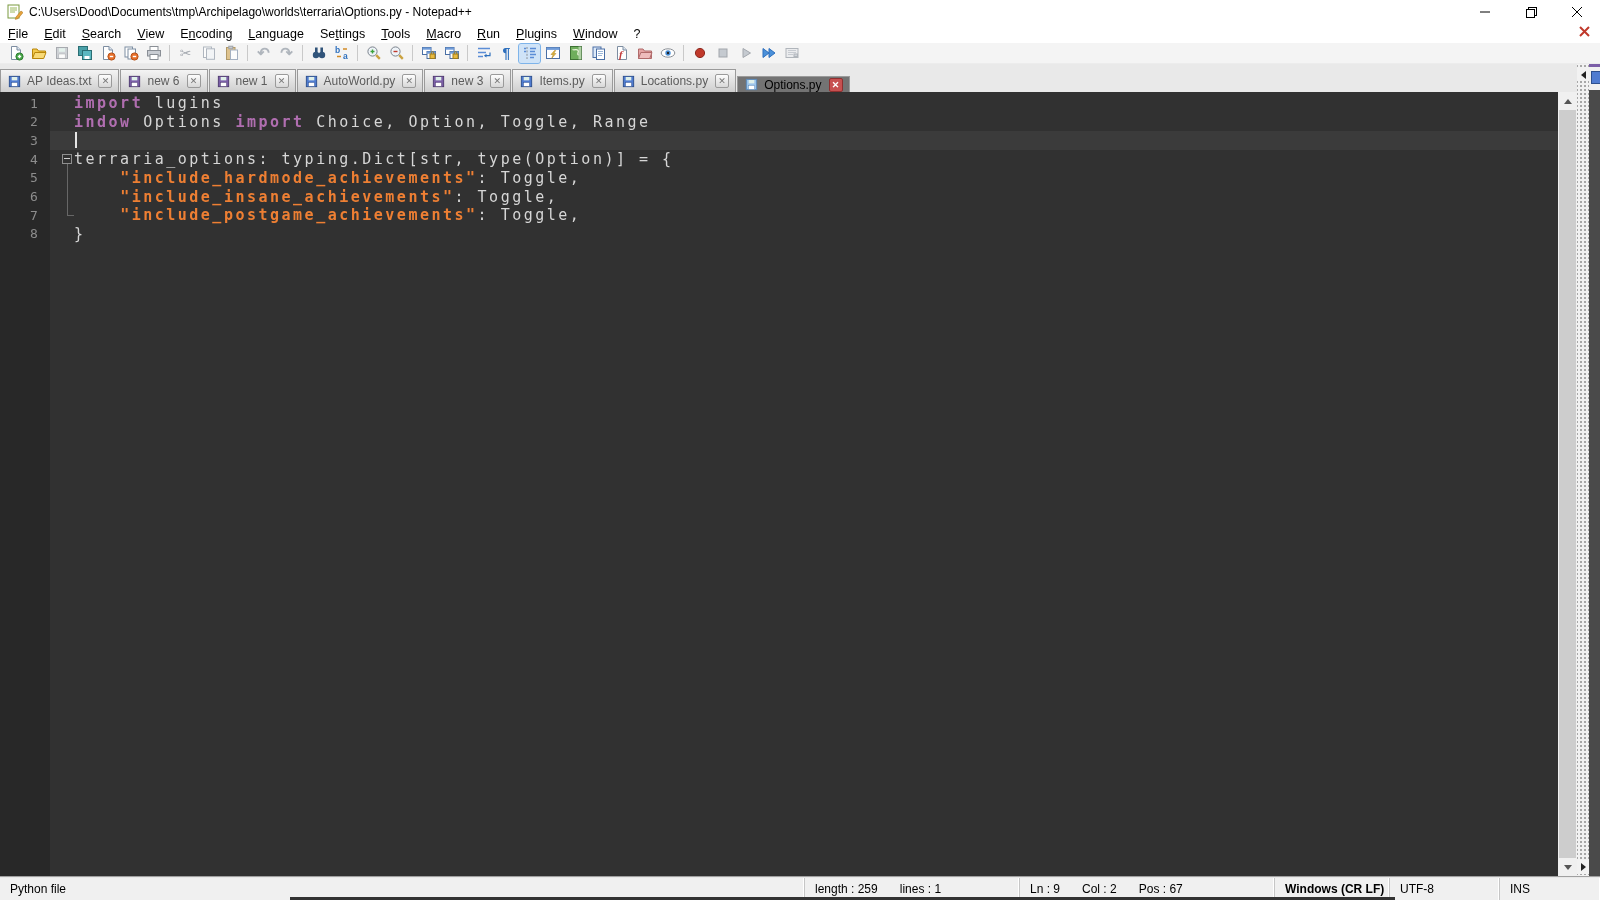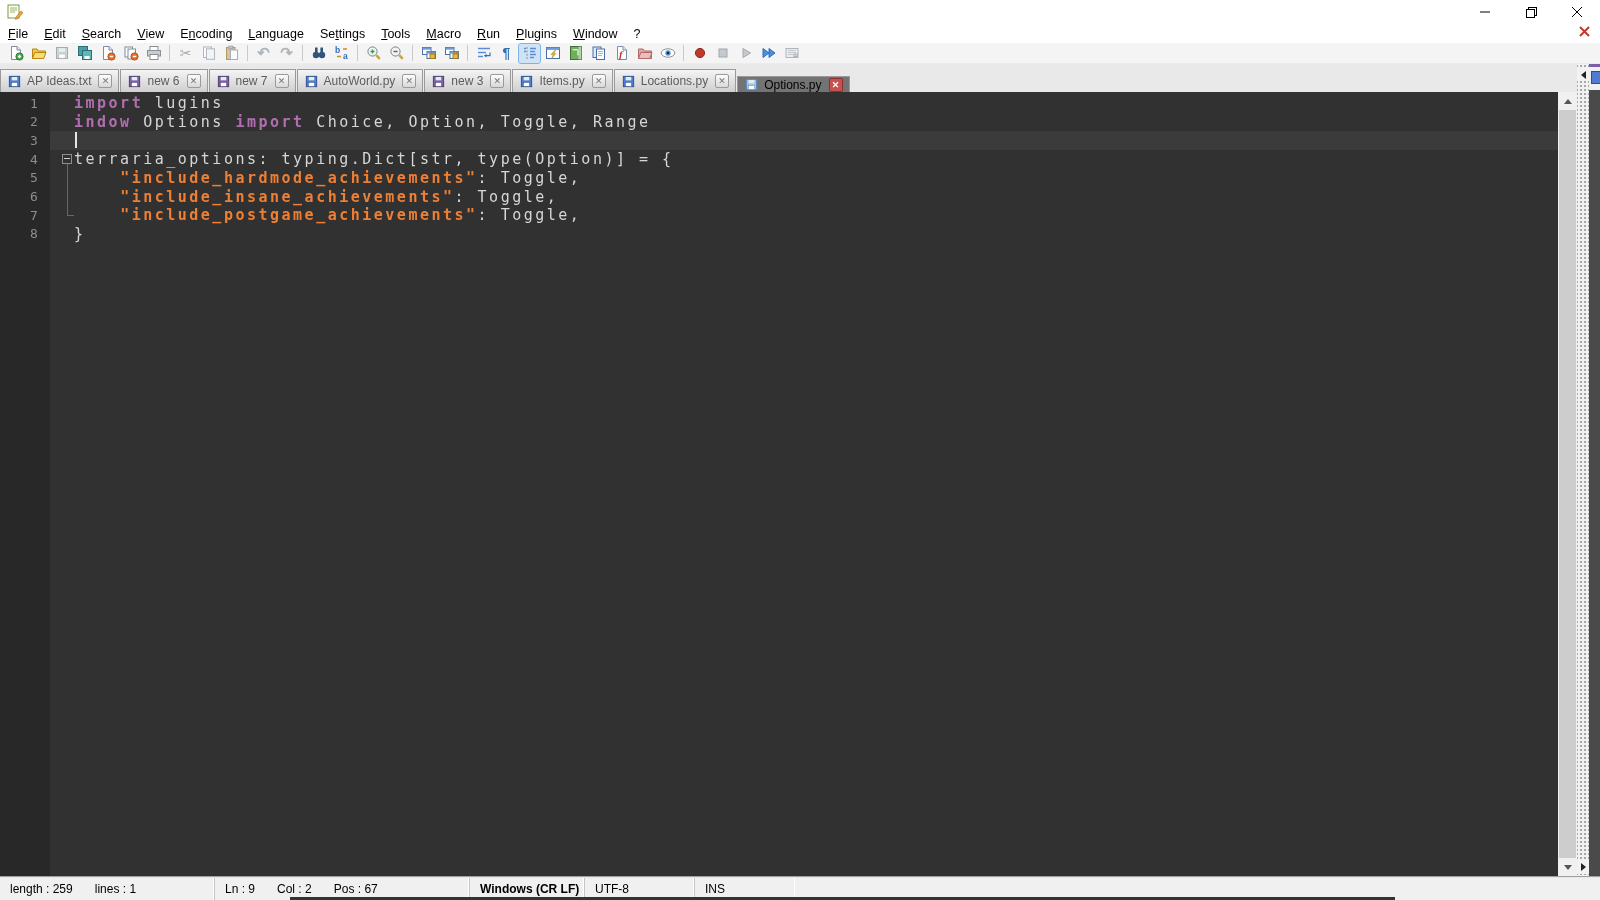--- a/index.html
+++ b/index.html
@@ -81,20 +81,21 @@
 <div id="app">
 
   <div class="titlebar">
     <span class="app-icon">
       <svg width="16" height="16" viewBox="0 0 16 16">
           <rect x="1" y="1" width="11" height="13" fill="#fff" stroke="#7a9a3f"></rect>
           <path d="M3 4h7M3 6h7M3 8h5" stroke="#9ab85c" stroke-width="1"></path>
           <path d="M9 13l5-6 2 1.6-5 6-2.6.8z" fill="#e8a33d" stroke="#b07a1e" stroke-width=".6"></path>
         </svg>
     </span>
+    <span class="title-text">C:\Users\Dood\Documents\tmp\Archipelago\worlds\terraria\Options.py - Notepad++</span>
     <div class="win-controls">
       <div class="win-btn">
           <svg width="10" height="10">
             <path d="M0 5h10" stroke="#000"></path>
           </svg>
         </div>
       <div class="win-btn">
           <svg width="11" height="11">
             <rect x="2.5" y="0.5" width="8" height="8" fill="none" stroke="#000"></rect>
             <rect x="0.5" y="2.5" width="8" height="8" fill="#fff" stroke="#000"></rect>
@@ -431,21 +432,21 @@
           </svg></span>
         <span>new 6</span>
         <span class="tclose">✕</span>
       </div>
       <div class="tab">
         <span class="ticon"><svg width="15" height="15" viewBox="0 0 16 16">
             <rect x="2.5" y="2.5" width="11" height="11" fill="#7b5ea7" stroke="#4e3a70"></rect>
             <rect x="5" y="3.2" width="6" height="3.6" fill="#dff0ea"></rect>
             <rect x="4.8" y="9" width="6.4" height="4.2" fill="#fff" stroke="#4e3a70" stroke-width=".5"></rect>
           </svg></span>
-        <span>new 7</span>
+        <span>new 1</span>
         <span class="tclose">✕</span>
       </div>
       <div class="tab">
         <span class="ticon"><svg width="15" height="15" viewBox="0 0 16 16">
             <rect x="2.5" y="2.5" width="11" height="11" fill="#4f7bd0" stroke="#2d4f8e"></rect>
             <rect x="5" y="3.2" width="6" height="3.6" fill="#dff0ea"></rect>
             <rect x="4.8" y="9" width="6.4" height="4.2" fill="#fff" stroke="#2d4f8e" stroke-width=".5"></rect>
           </svg></span>
         <span>AutoWorld.py</span>
         <span class="tclose">✕</span>
@@ -581,20 +582,23 @@
 
   <div class="sliver">
     <div class="sliver-tab">
       <div class="mini-floppy"></div>
     </div>
   </div>
 
   <div class="status-groove"></div>
 
   <div class="statusbar">
+    <div class="st grow">
+        <span>Python file</span>
+      </div>
     <div class="st" style="width:215px;">
       <span>length : 259</span>
       <span>lines : 1</span>
     </div>
     <div class="st" style="width:255px;">
       <span>Ln : 9</span>
       <span>Col : 2</span>
       <span>Pos : 67</span>
     </div>
     <div class="st" style="width:115px;font-weight:bold;">

